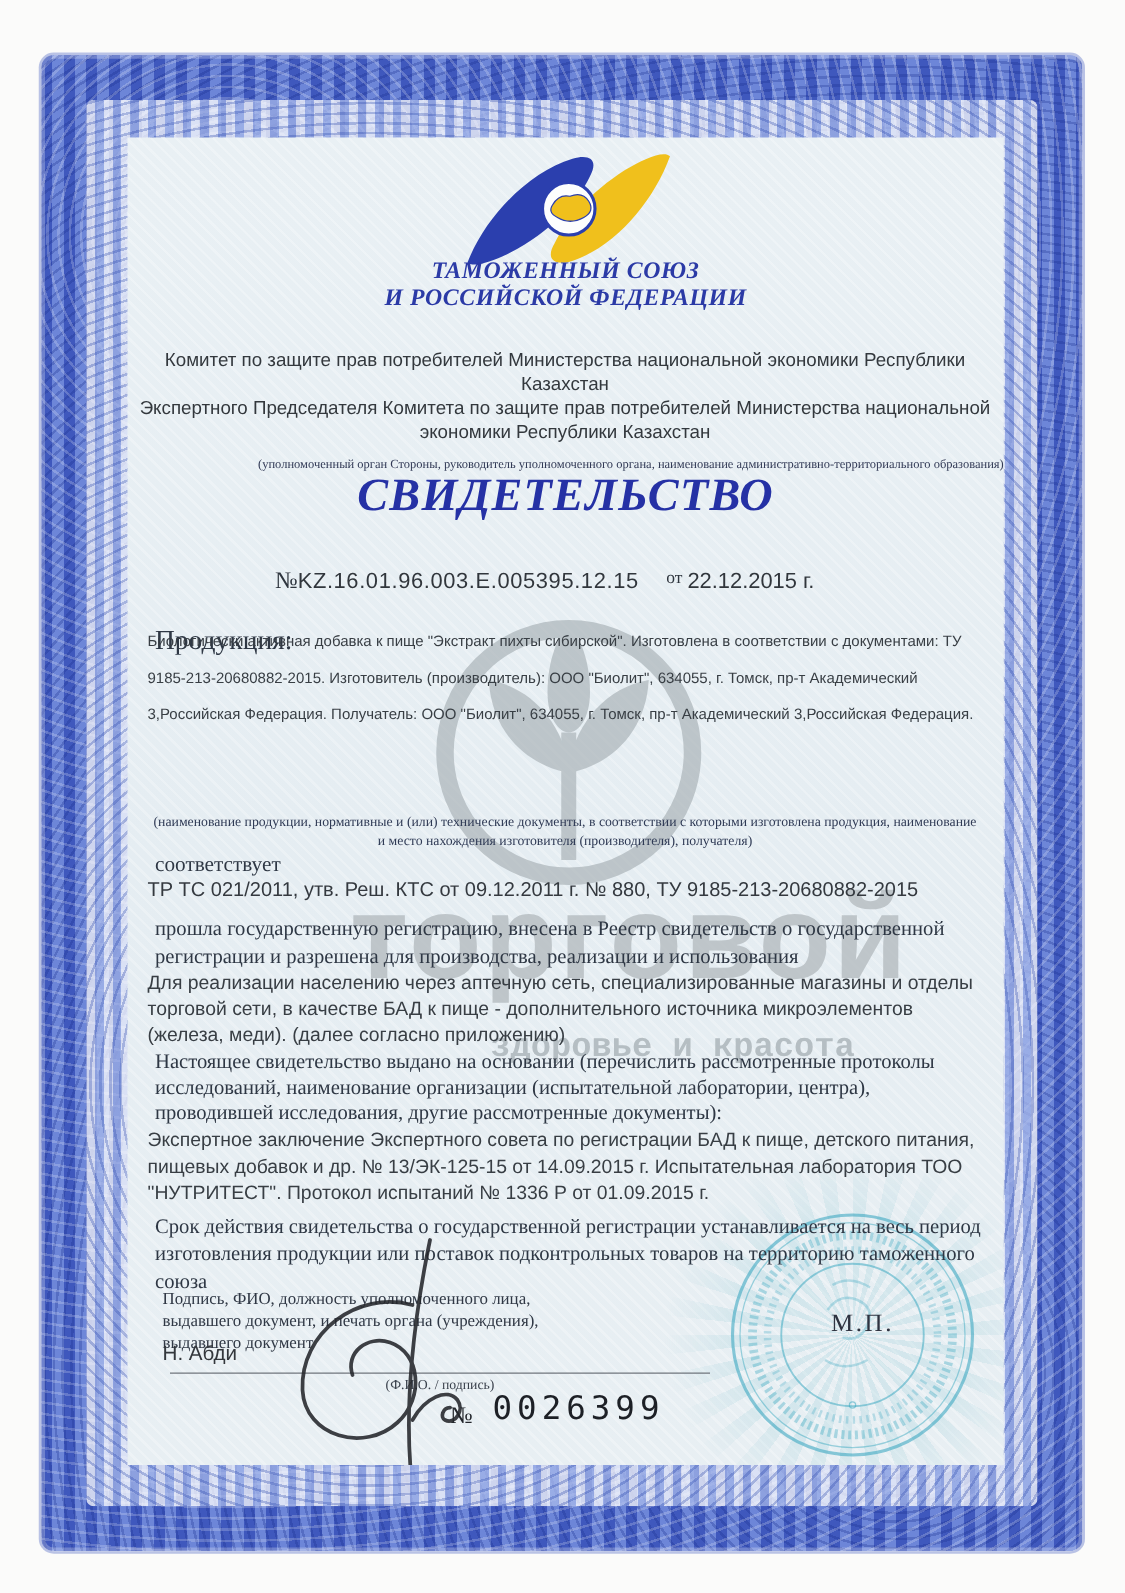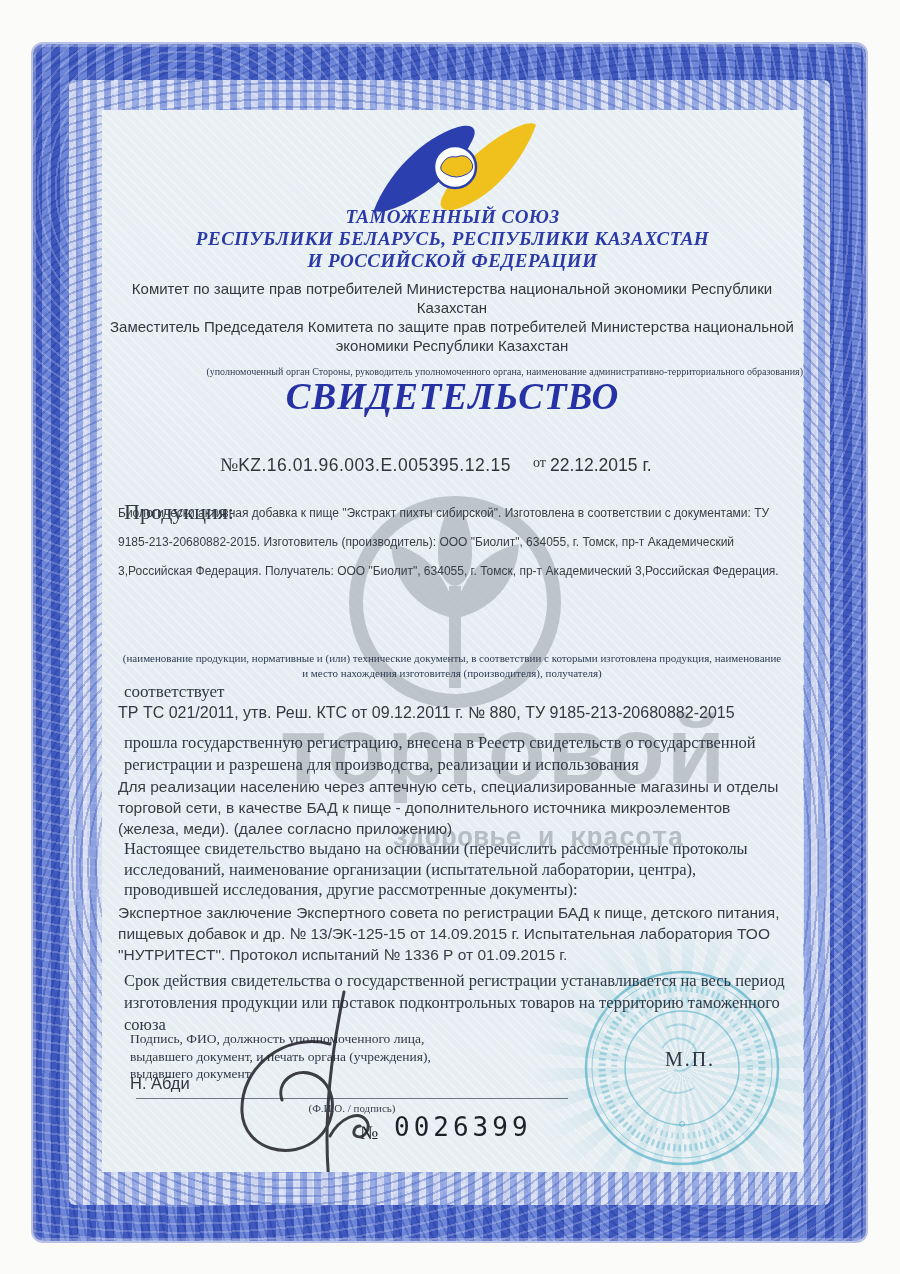--- a/index.html
+++ b/index.html
@@ -108,27 +108,26 @@
 
   <svg class="abs z2" style="left:258px;top:4px;width:190px;height:102px" viewBox="0 0 190 102">
     <path fill="#2b3fae" d="M14,96 C28,60 62,24 98,13 C112,9 119,14 112,27 C103,46 84,68 54,85 C38,94 19,101 14,96 Z"></path>
     <path fill="#f0c01c" d="M176,11 C163,47 132,84 97,95 C83,99 76,93 84,80 C93,62 112,40 140,22 C155,13 171,6 176,11 Z"></path>
     <circle cx="95" cy="53" r="21" fill="#fdfefe" stroke="#2b3fae" stroke-width="2.5"></circle>
     <path fill="#f0c01c" stroke="#2b3fae" stroke-width="1" d="M82,50 q5,-9 14,-7 q10,-4 15,4 q5,8 -4,13 q-11,6 -21,0 q-8,-4 -4,-10 Z"></path>
   </svg>
 
   <div class="abs ctr union-title z3">
     <div>ТАМОЖЕННЫЙ СОЮЗ</div>
-    <div>РЕСПУБЛИКИ БЕЛАРУСЬ, РЕСПУБЛИКИ КАЗАХСТАН</div>
     <div>И РОССИЙСКОЙ ФЕДЕРАЦИИ</div>
   </div>
 
   <div class="abs ctr authority z3">
     <div>Комитет по защите прав потребителей Министерства национальной экономики Республики Казахстан</div>
-    <div>Заместитель Председателя Комитета по защите прав потребителей Министерства национальной экономики Республики Казахстан</div>
+    <div>Экспертного Председателя Комитета по защите прав потребителей Министерства национальной экономики Республики Казахстан</div>
   </div>
   <div class="abs ctr authority-note z3">(уполномоченный орган Стороны, руководитель уполномоченного органа, наименование административно-территориального образования)</div>
 
   <div class="abs ctr doc-title z3">СВИДЕТЕЛЬСТВО</div>
 
   <div class="abs number-line z3">
     <span class="no">№</span><span class="num">KZ.16.01.96.003.Е.005395.12.15</span><span class="ot">от</span><span class="date">22.12.2015 г.</span>
   </div>
 
   <div class="abs product-label z3">Продукция:</div>

